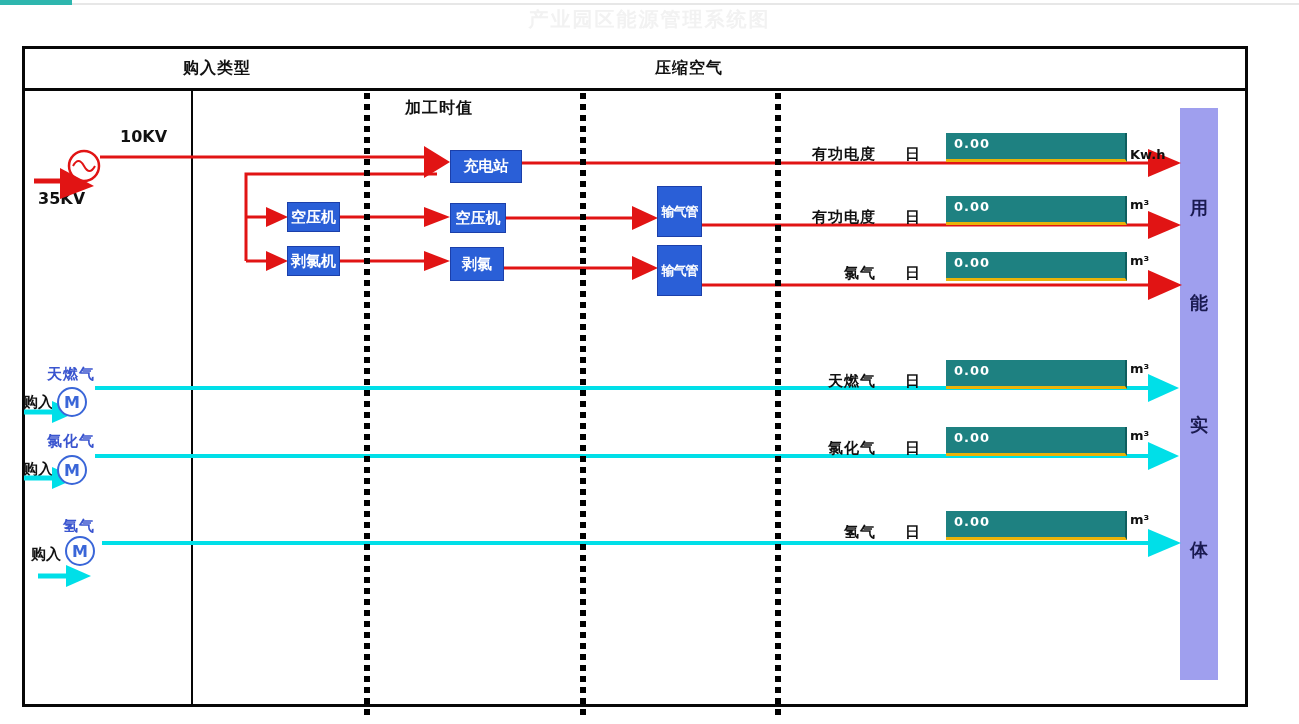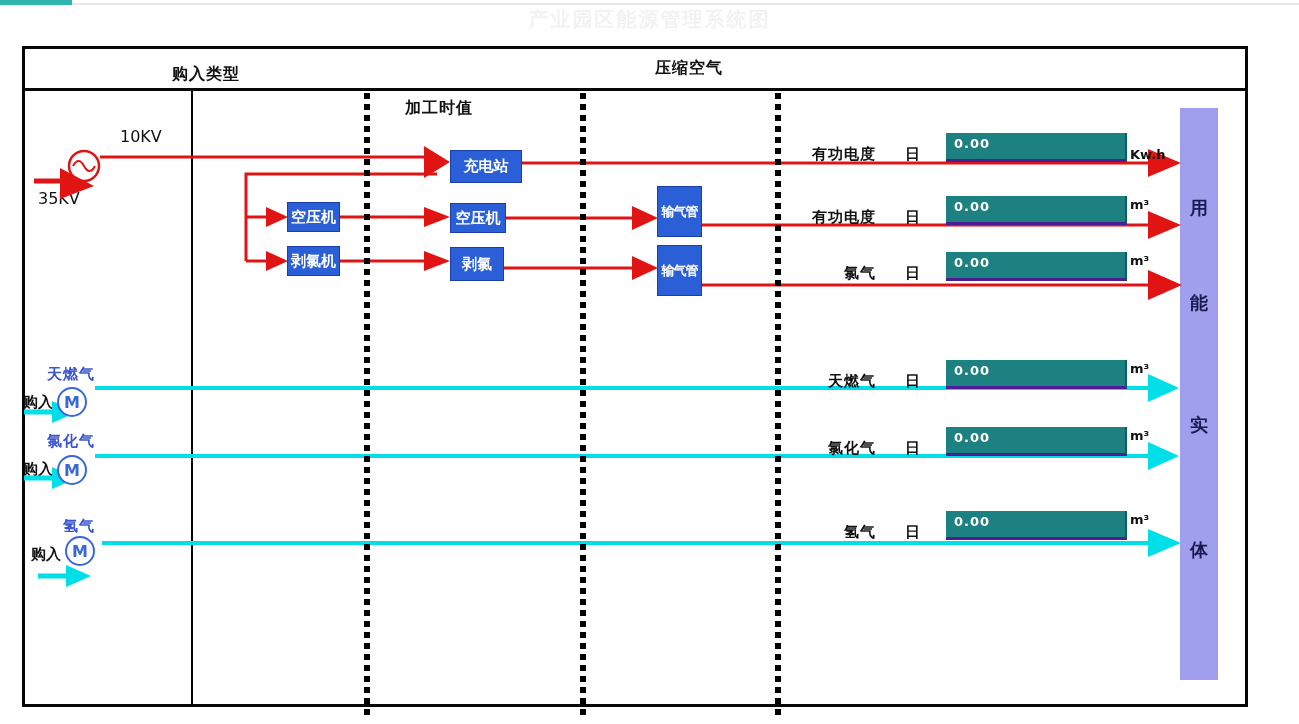--- a/index.html
+++ b/index.html
@@ -12,39 +12,39 @@
   #page-title{left:0;top:6px;width:1299px;text-align:center;font-size:20px;font-weight:bold;
               color:#f2f2f2;background:transparent;letter-spacing:2px;}
   
   #frame{left:22px;top:46px;width:1226px;height:661px;border:3px solid #070707;box-sizing:border-box;}
   #header-sep{left:22px;top:88px;width:1226px;height:3px;background:#070707;}
   #col-line{left:191px;top:91px;width:2px;height:616px;background:#070707;}
   .dashed{top:93px;width:6px;height:626px;
           background:repeating-linear-gradient(180deg,#000 0 6px,transparent 6px 11px);}
   .hdr{top:58px;font-size:16px;font-weight:bold;color:#111;letter-spacing:1px;}
   
-  .blk{font-size:16px;font-weight:normal;color:#111;}
+  .blk{font-size:16px;font-weight:bold;color:#111;}
   .gas-lbl{font-size:15px;font-weight:bold;color:#3a55cf;letter-spacing:1px;}
   .buy-lbl{font-size:15px;font-weight:bold;color:#111;}
   
   .pbox{background:#2a5fd7;border:1px solid #1b3faa;color:#fff;font-weight:bold;
         display:flex;align-items:center;justify-content:center;box-sizing:border-box;}
   .pbox.sm{font-size:15px;letter-spacing:0px;}
   .pbox.pipe{font-size:13px;letter-spacing:-1px;}
   
   .mcircle{width:30px;height:30px;border:2px solid #3a66d8;border-radius:50%;background:#fff;
            color:#3a66d8;font-size:16px;font-weight:bold;display:flex;align-items:center;
            justify-content:center;box-sizing:border-box;}
   
   .flow-row{left:0;width:1299px;height:30px;}
   .flow-row .lbl{position:absolute;left:786px;width:90px;top:12px;text-align:right;
                  font-size:15px;font-weight:bold;color:#111;letter-spacing:1px;font-family:Liberation Serif, serif;}
   .flow-row .period{position:absolute;left:905px;top:12px;font-size:15px;font-weight:bold;color:#111;}
   .flow-row .vbox{position:absolute;left:946px;top:0;width:179px;height:26px;background:#1e8181;
-                  border-right:2px solid #0e5e5e;border-bottom:3px solid #4c1d95;box-sizing:content-box;}
+                  border-right:2px solid #0e5e5e;border-bottom:3px solid #eab308;box-sizing:content-box;}
   .flow-row .vbox span{position:absolute;left:8px;top:3px;font-size:13px;font-weight:bold;color:#fff;letter-spacing:1px;}
   .flow-row .unit{position:absolute;left:1130px;font-size:13px;font-weight:bold;color:#111;}
   
   #consumer-bar{left:1180px;top:108px;width:38px;height:572px;background:#9f9fee;}
   #consumer-bar span{position:absolute;left:0;width:38px;text-align:center;font-size:18px;
                      font-weight:bold;color:#1a1a50;}
   svg{position:absolute;left:0;top:0;pointer-events:none;}
   .z1{z-index:1}.z2{z-index:2}.z3{z-index:3}
 </style>
 </head>
@@ -56,21 +56,21 @@
   <div class="abs" id="top-hairline"></div>
   <div class="abs" id="page-title">产业园区能源管理系统图</div>
 
   <div class="abs" id="frame"></div>
   <div class="abs" id="header-sep"></div>
   <div class="abs" id="col-line"></div>
   <div class="abs dashed z3" style="left:364px;"></div>
   <div class="abs dashed z3" style="left:580px;"></div>
   <div class="abs dashed z3" style="left:775px;"></div>
 
-  <div class="abs hdr" style="left:172px;margin-top:6px;">购入类型</div>
+  <div class="abs hdr" style="left:183px;">购入类型</div>
   <div class="abs hdr" style="left:405px;margin-top:40px;">加工时值</div>
   <div class="abs hdr" style="left:655px;">压缩空气</div>
 
   <div class="abs z1" id="consumer-bar">
     <span style="top:88px">用</span>
     <span style="top:183px">能</span>
     <span style="top:305px">实</span>
     <span style="top:430px">体</span>
   </div>
 

